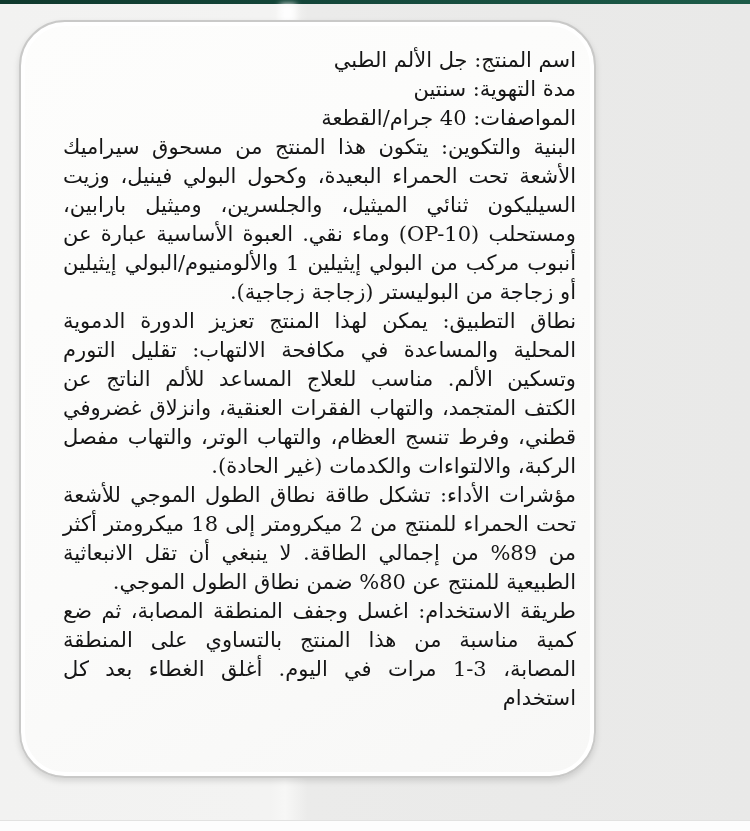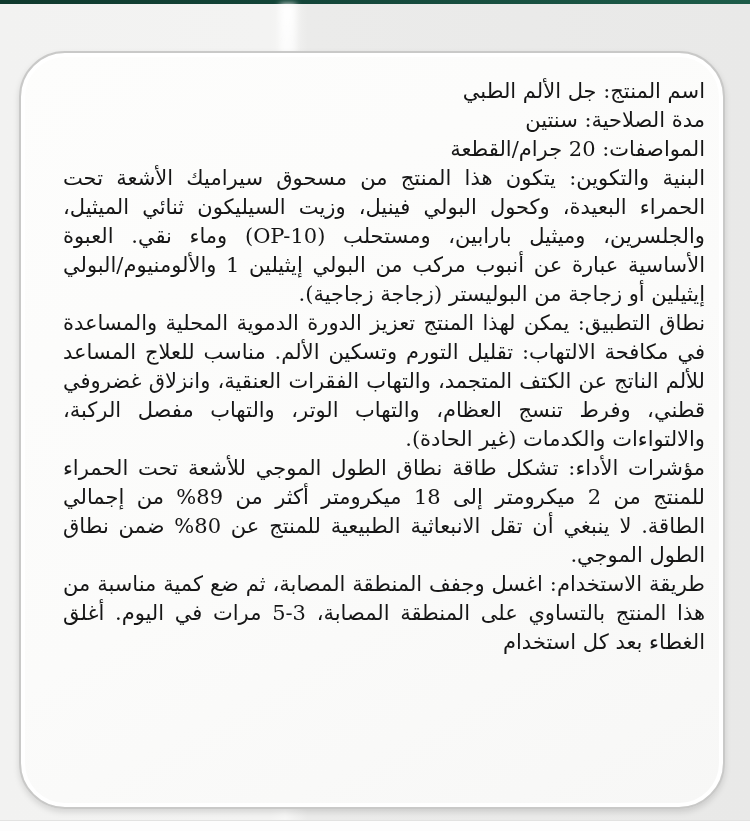--- a/index.html
+++ b/index.html
@@ -27,21 +27,21 @@
     position:absolute;left:0;top:0;width:750px;height:4px;
     background:linear-gradient(90deg,#0f392d 0%,#14473a 45%,#1d5c49 100%);
   }
   .bg-streak{
     position:absolute;left:280px;top:4px;width:16px;height:150px;
     background:linear-gradient(180deg,rgba(255,255,255,0.95),rgba(255,255,255,0));
     filter:blur(3px);
     pointer-events:none;
   }
   .card{
-    position:absolute;left:19px;top:51px;width:706px;height:758px;
+    position:absolute;left:19px;top:20px;width:577px;height:758px;
     box-sizing:border-box;
     border-radius:46px;
     border:2px solid var(--card-border);
     background:linear-gradient(150deg,#fdfdfc 0%,var(--card-bg) 55%,#f7f7f6 100%);
     box-shadow:
       inset 0 0 0 4px rgba(255,255,255,0.95),
       0 3px 6px rgba(0,0,0,0.13);
   }
   .card-text{
     direction:rtl;
@@ -61,23 +61,23 @@
 </head>
 <body>
 
 <div class="page">
   <div class="topbar"></div>
   <div class="bg-streak"></div>
 
   <div class="card">
     <div class="card-text" lang="ar" dir="rtl">
       <p>اسم المنتج: جل الألم الطبي</p>
-      <p>مدة الصلاحية: سنتين</p>
-      <p>المواصفات: 20 جرام/القطعة</p>
+      <p>مدة التهوية: سنتين</p>
+      <p>المواصفات: 40 جرام/القطعة</p>
       <p>البنية والتكوين: يتكون هذا المنتج من مسحوق سيراميك الأشعة تحت الحمراء البعيدة، وكحول البولي فينيل، وزيت السيليكون ثنائي الميثيل، والجلسرين، وميثيل بارابين، ومستحلب (OP-10) وماء نقي. العبوة الأساسية عبارة عن أنبوب مركب من البولي إيثيلين 1 والألومنيوم/البولي إيثيلين أو زجاجة من البوليستر (زجاجة زجاجية).</p>
       <p>نطاق التطبيق: يمكن لهذا المنتج تعزيز الدورة الدموية المحلية والمساعدة في مكافحة الالتهاب: تقليل التورم وتسكين الألم. مناسب للعلاج المساعد للألم الناتج عن الكتف المتجمد، والتهاب الفقرات العنقية، وانزلاق غضروفي قطني، وفرط تنسج العظام، والتهاب الوتر، والتهاب مفصل الركبة، والالتواءات والكدمات (غير الحادة).</p>
       <p>مؤشرات الأداء: تشكل طاقة نطاق الطول الموجي للأشعة تحت الحمراء للمنتج من 2 ميكرومتر إلى 18 ميكرومتر أكثر من 89% من إجمالي الطاقة. لا ينبغي أن تقل الانبعاثية الطبيعية للمنتج عن 80% ضمن نطاق الطول الموجي.</p>
-      <p>طريقة الاستخدام: اغسل وجفف المنطقة المصابة، ثم ضع كمية مناسبة من هذا المنتج بالتساوي على المنطقة المصابة، 3-5 مرات في اليوم. أغلق الغطاء بعد كل استخدام</p>
+      <p>طريقة الاستخدام: اغسل وجفف المنطقة المصابة، ثم ضع كمية مناسبة من هذا المنتج بالتساوي على المنطقة المصابة، 3-1 مرات في اليوم. أغلق الغطاء بعد كل استخدام</p>
     </div>
   </div>
 
   <div class="bottom-strip"></div>
 </div>
 
 </body></html>

